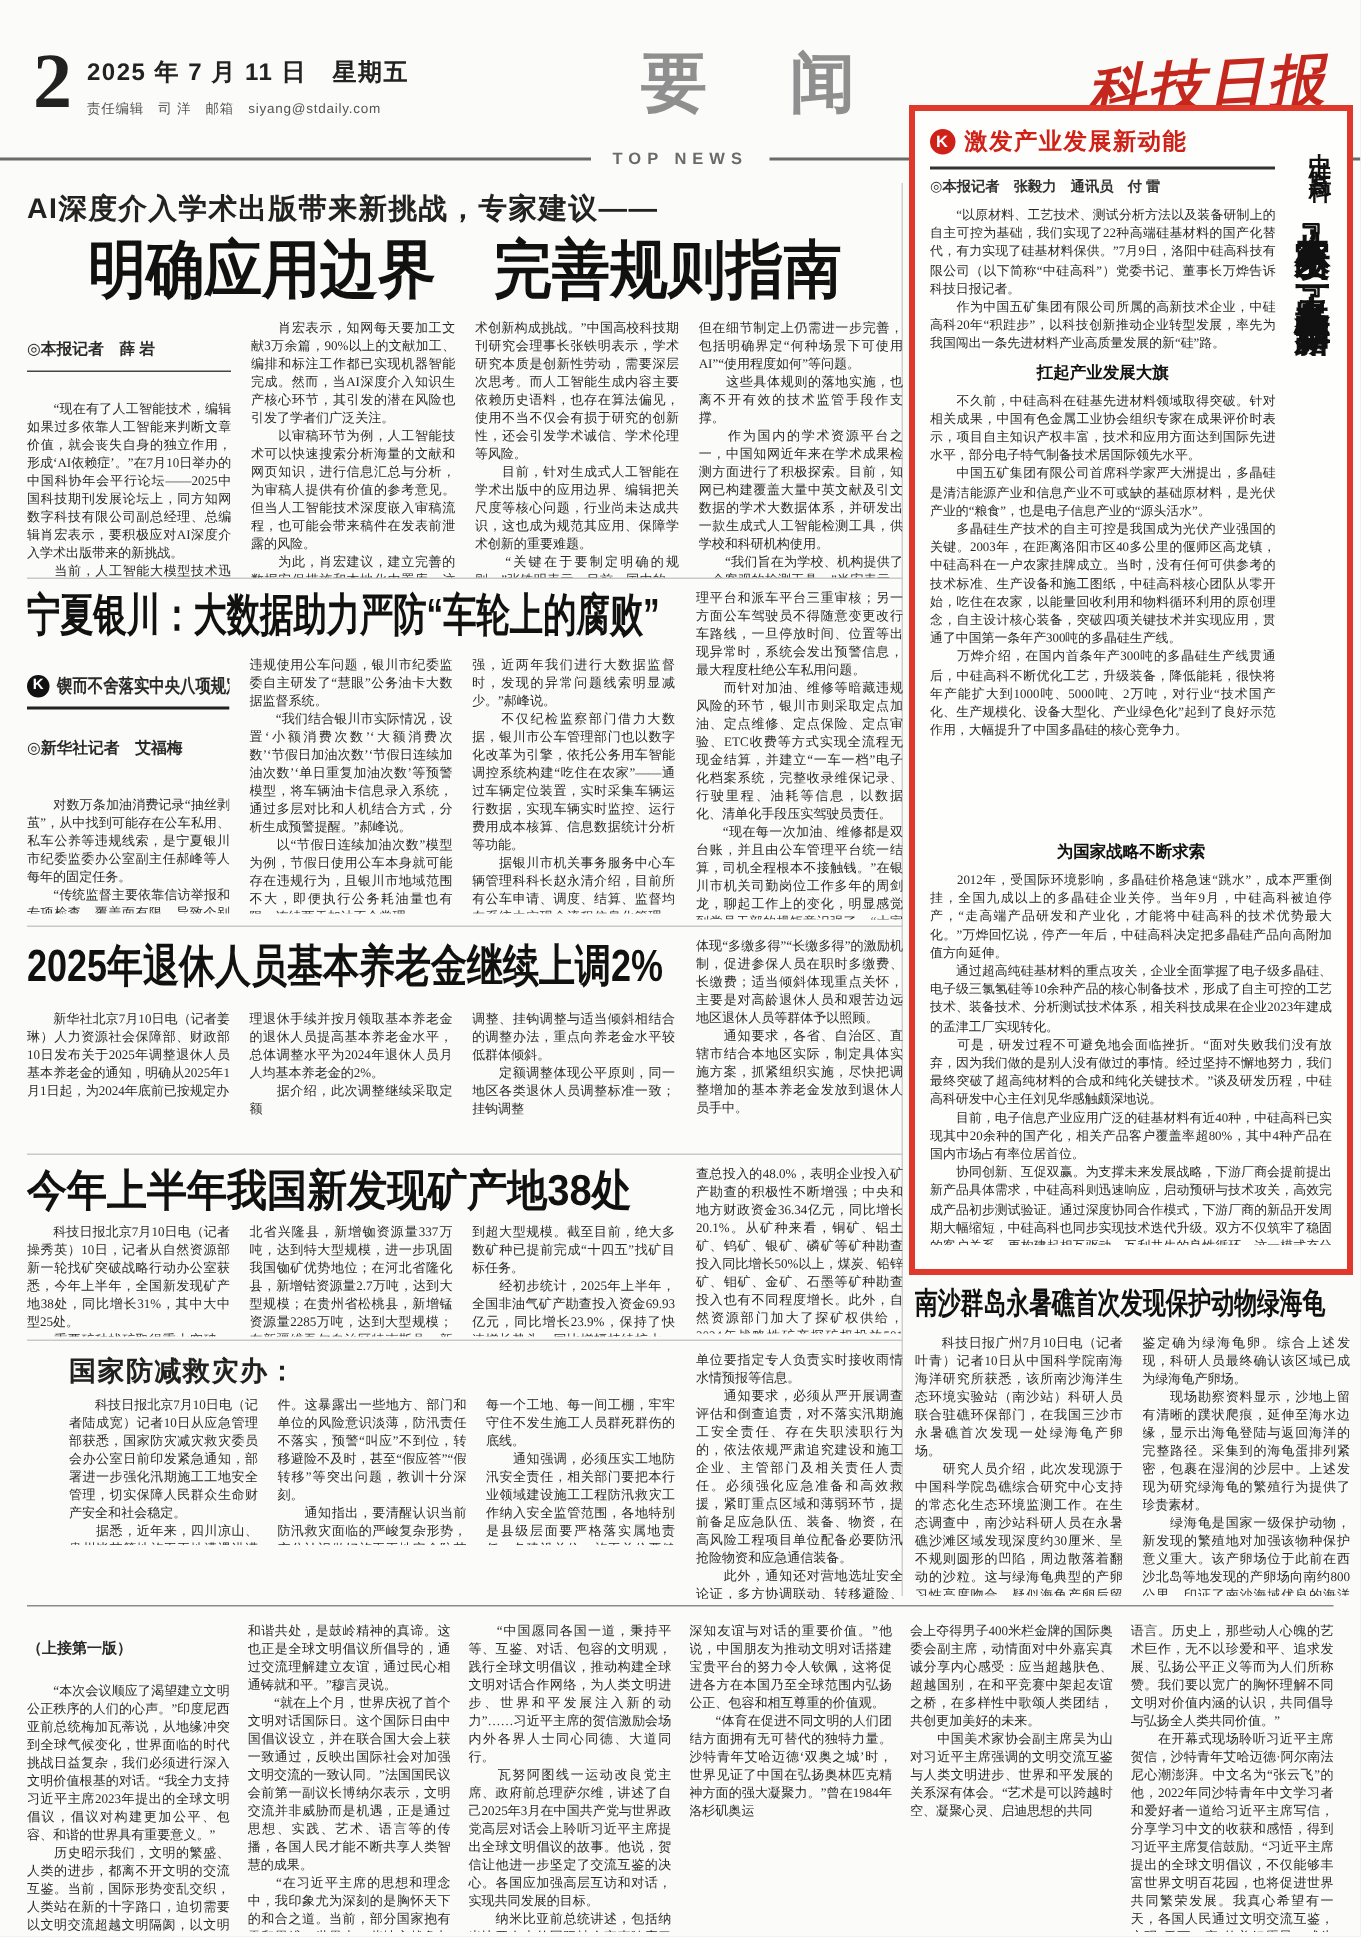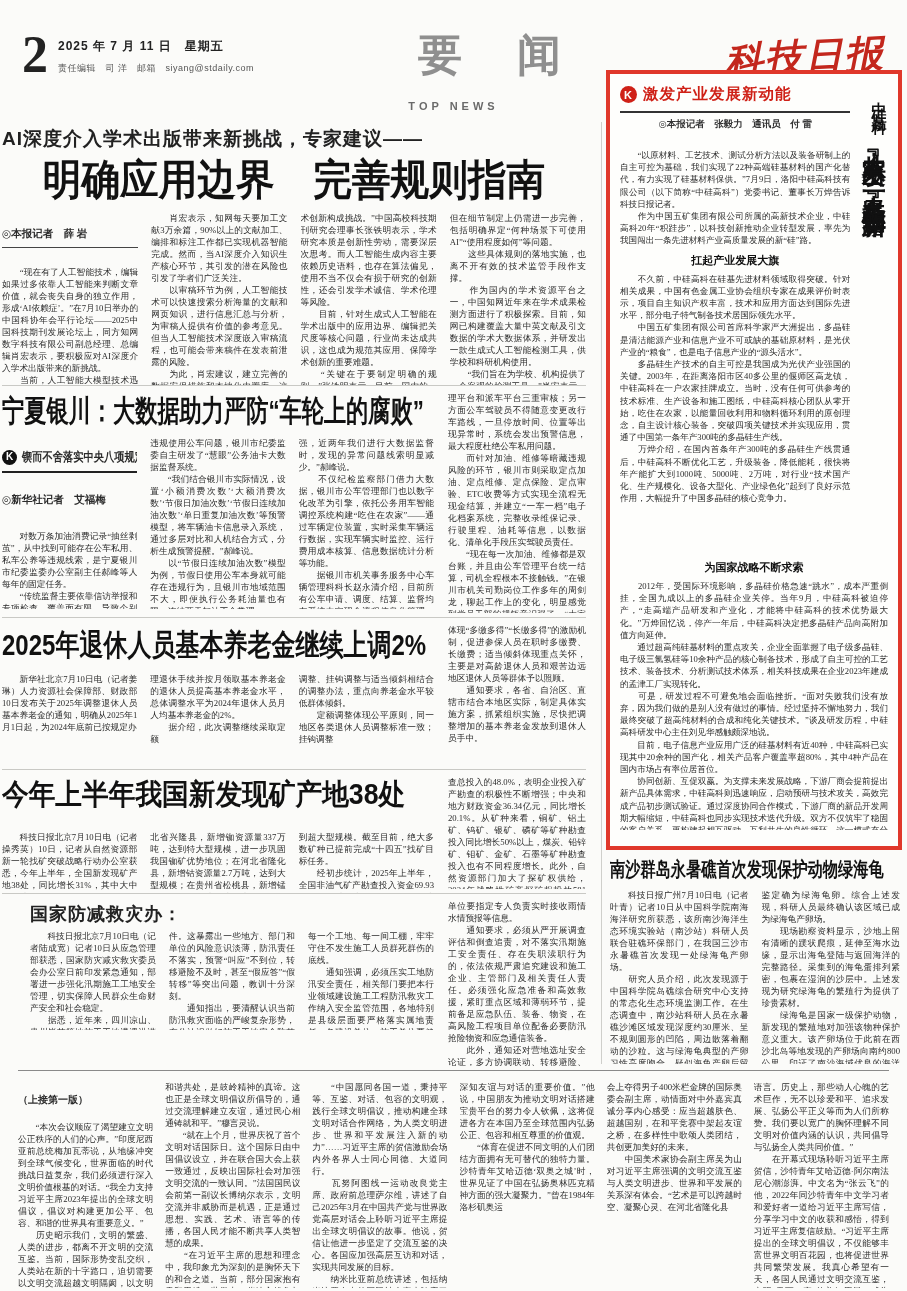--- a/index.html
+++ b/index.html
@@ -5,51 +5,51 @@
   * { margin:0; padding:0; box-sizing:border-box; }
   html,body { background:#e9e9e6; }
   body { font-family:"Liberation Sans","DejaVu Sans",sans-serif; color:#222; }
   #page { position:relative; width:907px; height:1291px; margin:0 auto; background:#fbfbf9; overflow:hidden; }
 
   
   .hdr { position:absolute; top:24px; left:22px; right:22px; height:78px; display:flex; justify-content:space-between; }
   .hdr-left { display:flex; align-items:flex-start; gap:10px; padding-top:8px; }
   .page-num { font-size:52px; font-weight:900; line-height:0.9; font-family:"Liberation Serif","DejaVu Serif",serif; }
   .date-block { padding-top:6px; }
-  .date-line { font-size:12px; font-weight:700; letter-spacing:1px; }
+  .date-line { font-size:16px; font-weight:700; letter-spacing:1px; }
   .editor-line { font-size:9px; color:#555; margin-top:7px; letter-spacing:0.5px; }
   .hdr-center { text-align:center; padding-top:2px; }
   .section-title { font-size:44px; font-weight:900; color:#8f8f8f; letter-spacing:22px; padding-left:22px; font-family:"Liberation Serif","DejaVu Serif",serif; }
   .masthead { font-family:"DejaVu Serif","Liberation Serif",serif; font-style:italic; font-weight:900; font-size:38px; color:#c3271d; transform:rotate(-3deg); padding-top:8px; letter-spacing:2px; }
-  .hdr-rule { position:absolute; top:100px; left:0; right:0; display:flex; align-items:center;flex-direction:column; }
+  .hdr-rule { position:absolute; top:100px; left:0; right:0; display:flex; align-items:center; }
   .hdr-rule .ln { flex:1; height:2px; background:#6a6a6a; }
   .topnews { font-size:11px; font-weight:700; color:#6a6a6a; letter-spacing:4px; padding:0 14px; }
 
   
-  .main-left { position:absolute; left:2px; top:118px; width:584px; }
+  .main-left { position:absolute; left:18px; top:118px; width:584px; }
   .article { border-bottom:1px solid #c9c9c5; padding:6px 0 4px; overflow:hidden; }
   .art-flex { display:flex; gap:14px; }
   .art-3cols { flex:1; min-width:0; }
   .kicker { font-size:19px; font-weight:700; letter-spacing:1px; margin:2px 0 4px; }
   .headline { font-weight:900; line-height:1.15; font-family:"Liberation Sans","DejaVu Sans",sans-serif; color:#111; white-space:nowrap; }
   .squeeze { display:inline-block; transform-origin:0 50%; white-space:nowrap; }
   .cols { display:flex; gap:13px; }
   .col { flex:1; min-width:0; font-size:8.7px; line-height:1.38; text-align:justify; white-space:pre-line; overflow:hidden; color:#2b2b2b; font-family:"Liberation Serif","DejaVu Serif",serif; }
   .col4 { width:138px; flex:none; }
   .byline { font-size:10.5px; font-weight:700; padding:3px 0 5px; border-bottom:1.5px solid #444; margin-bottom:6px; }
   .tagline { display:flex; align-items:center; gap:5px; font-size:12.5px; font-weight:900; padding-bottom:5px; border-bottom:2px solid #222; margin-bottom:5px; white-space:nowrap; }
   .k-icon { display:inline-flex; align-items:center; justify-content:center; width:15px; height:15px; border-radius:50%; background:#111; color:#fff; font-size:10px; font-weight:900; flex:none; font-family:"Liberation Sans",sans-serif; }
 
   
   .featured { position:absolute; left:606px; top:70px; width:296px; height:780px; border:4px solid #e0382b; background:#fefefc; padding:10px 10px 8px; overflow:hidden; z-index:2; }
   .feat-top { display:flex; gap:8px; height:470px; overflow:hidden; }
   .feat-textcol { flex:1; min-width:0; }
   .feat-tag { display:flex; align-items:center; gap:6px; font-size:15.5px; font-weight:900; color:#cf2117; letter-spacing:1px; padding-bottom:6px; border-bottom:2px solid #333; margin-bottom:5px; white-space:nowrap; }
   .feat-tag .k-icon { background:#cf2117; width:17px; height:17px; font-size:11px; }
-  .feat-byline { font-size:9.5px; font-weight:700; color:#333; margin-bottom:18px;text-align:center; }
+  .feat-byline { font-size:9.5px; font-weight:700; color:#333; margin-bottom:6px; }
   .feat-body { font-size:8.6px; line-height:1.42; text-align:justify; white-space:pre-line; color:#2b2b2b; font-family:"Liberation Serif","DejaVu Serif",serif; }
   .feat-sub { text-align:center; font-size:11px; font-weight:900; margin:6px 0 5px; color:#111; }
   .vtitle { writing-mode:vertical-rl; height:462px; flex:none; padding-left:2px; display:flex; }
   .vt-pre { display:block; font-size:15px; font-weight:900; letter-spacing:6px; padding-top:6px; color:#111; }
   .vt-main { display:block; font-size:24px; font-weight:900; letter-spacing:2px; color:#111; line-height:1.15; }
   .feat-bottom { margin-top:4px; }
 
   
   .turtle { position:absolute; left:610px; top:858px; width:290px; height:206px; overflow:hidden; }
   .turtle .headline { margin-bottom:6px; }
@@ -156,21 +156,21 @@
           <div class="col">调整、挂钩调整与适当倾斜相结合的调整办法，重点向养老金水平较低群体倾斜。
 　　定额调整体现公平原则，同一地区各类退休人员调整标准一致；挂钩调整</div>
         </div>
       </div>
       <div class="col col4">体现“多缴多得”“长缴多得”的激励机制，促进参保人员在职时多缴费、长缴费；适当倾斜体现重点关怀，主要是对高龄退休人员和艰苦边远地区退休人员等群体予以照顾。
 　　通知要求，各省、自治区、直辖市结合本地区实际，制定具体实施方案，抓紧组织实施，尽快把调整增加的基本养老金发放到退休人员手中。</div>
     </div>
 
     <div class="article art-flex" style="height:124px">
       <div class="art-3cols">
-        <div style="margin:2px 0 20px;">
+        <div style="margin:2px 0 4px;">
           <span class="headline squeeze" style="font-size:29px; transform:scaleX(0.92);">今年上半年我国新发现矿产地38处</span>
         </div>
         <div class="cols" style="height:76px">
           <div class="col">　　科技日报北京7月10日电（记者操秀英）10日，记者从自然资源部新一轮找矿突破战略行动办公室获悉，今年上半年，全国新发现矿产地38处，同比增长31%，其中大中型25处。
 　　重要矿种找矿取得重大突破：在黑龙江省发现全省首个特大型铷矿；在河</div>
           <div class="col">北省兴隆县，新增铷资源量337万吨，达到特大型规模，进一步巩固我国铷矿优势地位；在河北省隆化县，新增钴资源量2.7万吨，达到大型规模；在贵州省松桃县，新增锰资源量2285万吨，达到大型规模；在新疆维吾尔自治区特克斯县，新增金资源量81吨，累计查明近百吨，达</div>
           <div class="col">到超大型规模。截至目前，绝大多数矿种已提前完成“十四五”找矿目标任务。
 　　经初步统计，2025年上半年，全国非油气矿产勘查投入资金69.93亿元，同比增长23.9%，保持了快速增长势头，同比增幅持续扩大。其中，社会资金33.59亿元，同比增长28.2%，占矿产勘</div>
         </div>
       </div>
@@ -252,20 +252,20 @@
       </div>
       <div class="col">和谐共处，是鼓岭精神的真谛。这也正是全球文明倡议所倡导的，通过交流理解建立友谊，通过民心相通铸就和平。”穆言灵说。
 　　“就在上个月，世界庆祝了首个文明对话国际日。这个国际日由中国倡议设立，并在联合国大会上获一致通过，反映出国际社会对加强文明交流的一致认同。”法国国民议会前第一副议长博纳尔表示，文明交流并非威胁而是机遇，正是通过思想、实践、艺术、语言等的传播，各国人民才能不断共享人类智慧的成果。
 　　“在习近平主席的思想和理念中，我印象尤为深刻的是胸怀天下的和合之道。当前，部分国家抱有零和思维，世界上一些地方战争与对立还在上演。而中国高举和平发展旗帜，以共建‘一带一路’联通世界，以全球性倡议推动共同发展、维护安全、增进相互理解。”日本前首相鸠山由纪夫说。</div>
       <div class="col">　　“中国愿同各国一道，秉持平等、互鉴、对话、包容的文明观，践行全球文明倡议，推动构建全球文明对话合作网络，为人类文明进步、世界和平发展注入新的动力”……习近平主席的贺信激励会场内外各界人士同心同德、大道同行。
 　　瓦努阿图线一运动改良党主席、政府前总理萨尔维，讲述了自己2025年3月在中国共产党与世界政党高层对话会上聆听习近平主席提出全球文明倡议的故事。他说，贺信让他进一步坚定了交流互鉴的决心。各国应加强高层互访和对话，实现共同发展的目标。
 　　纳米比亚前总统讲述，包括纳米比亚在内的国际社会齐声响应习近平主席提出的全球文明倡议，正是得益于国际社会的广</div>
       <div class="col">深知友谊与对话的重要价值。”他说，中国朋友为推动文明对话搭建宝贵平台的努力令人钦佩，这将促进各方在本国乃至全球范围内弘扬公正、包容和相互尊重的价值观。
 　　“体育在促进不同文明的人们团结方面拥有无可替代的独特力量。沙特青年艾哈迈德‘双奥之城’时，世界见证了中国在弘扬奥林匹克精神方面的强大凝聚力。”曾在1984年洛杉矶奥运</div>
       <div class="col">会上夺得男子400米栏金牌的国际奥委会副主席，动情面对中外嘉宾真诚分享内心感受：应当超越肤色、超越国别，在和平竞赛中架起友谊之桥，在多样性中歌颂人类团结，共创更加美好的未来。
-　　中国美术家协会副主席吴为山对习近平主席强调的文明交流互鉴与人类文明进步、世界和平发展的关系深有体会。“艺术是可以跨越时空、凝聚心灵、在河北省隆化县</div>
+　　中国美术家协会副主席吴为山对习近平主席强调的文明交流互鉴与人类文明进步、世界和平发展的关系深有体会。“艺术是可以跨越时空、凝聚心灵、启迪思想的共同</div>
       <div class="col">语言。历史上，那些动人心魄的艺术巨作，无不以珍爱和平、追求发展、弘扬公平正义等而为人们所称赞。我们要以宽广的胸怀理解不同文明对价值内涵的认识，共同倡导与弘扬全人类共同价值。”
 　　在开幕式现场聆听习近平主席贺信，沙特青年艾哈迈德·阿尔南法尼心潮澎湃。中文名为“张云飞”的他，2022年同沙特青年中文学习者和爱好者一道给习近平主席写信，分享学习中文的收获和感悟，得到习近平主席复信鼓励。“习近平主席提出的全球文明倡议，不仅能够丰富世界文明百花园，也将促进世界共同繁荣发展。我真心希望有一天，各国人民通过文明交流互鉴，实现‘天下一家’的美好愿景，成为相亲相爱的大家庭。”
 　　（新华社北京7月10日电　新华社记者孙奕 马卓言 冯歆然 刘杨）</div>
     </div>
   </div>
 
 </div>
 
 </body></html>

